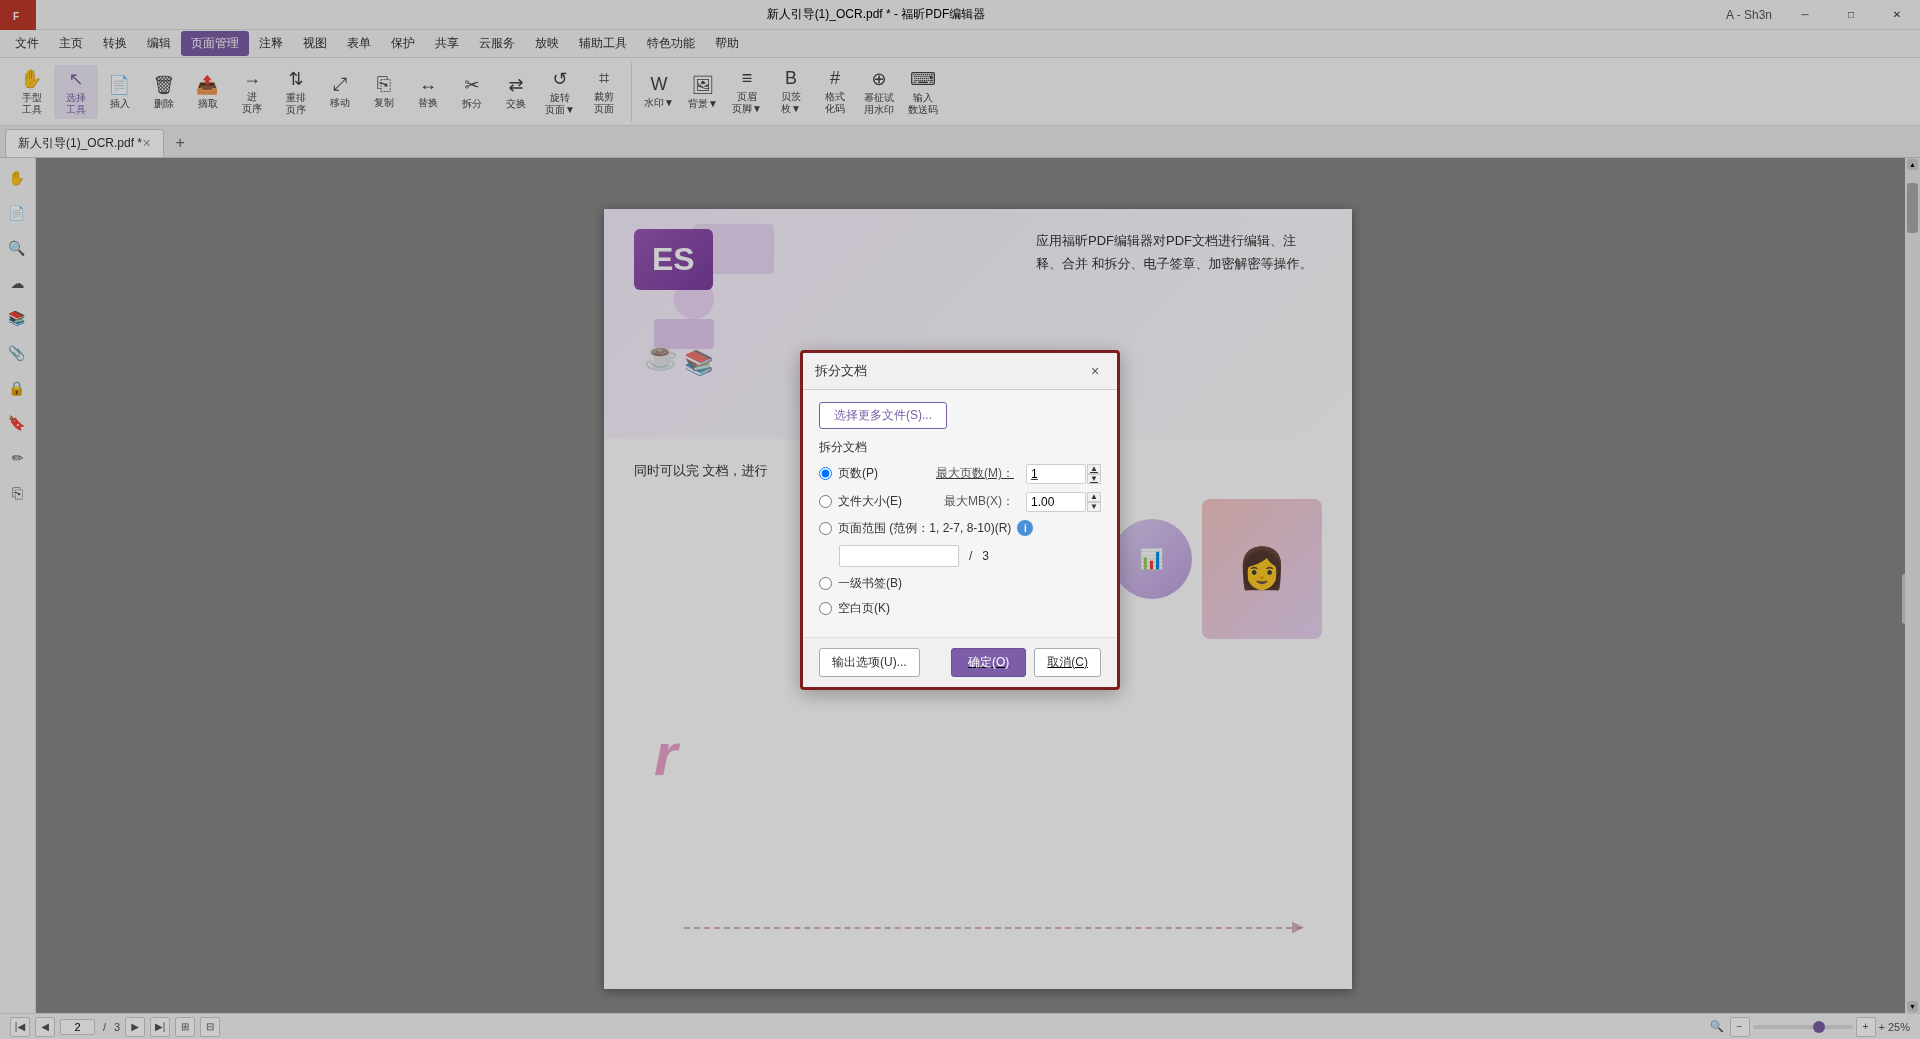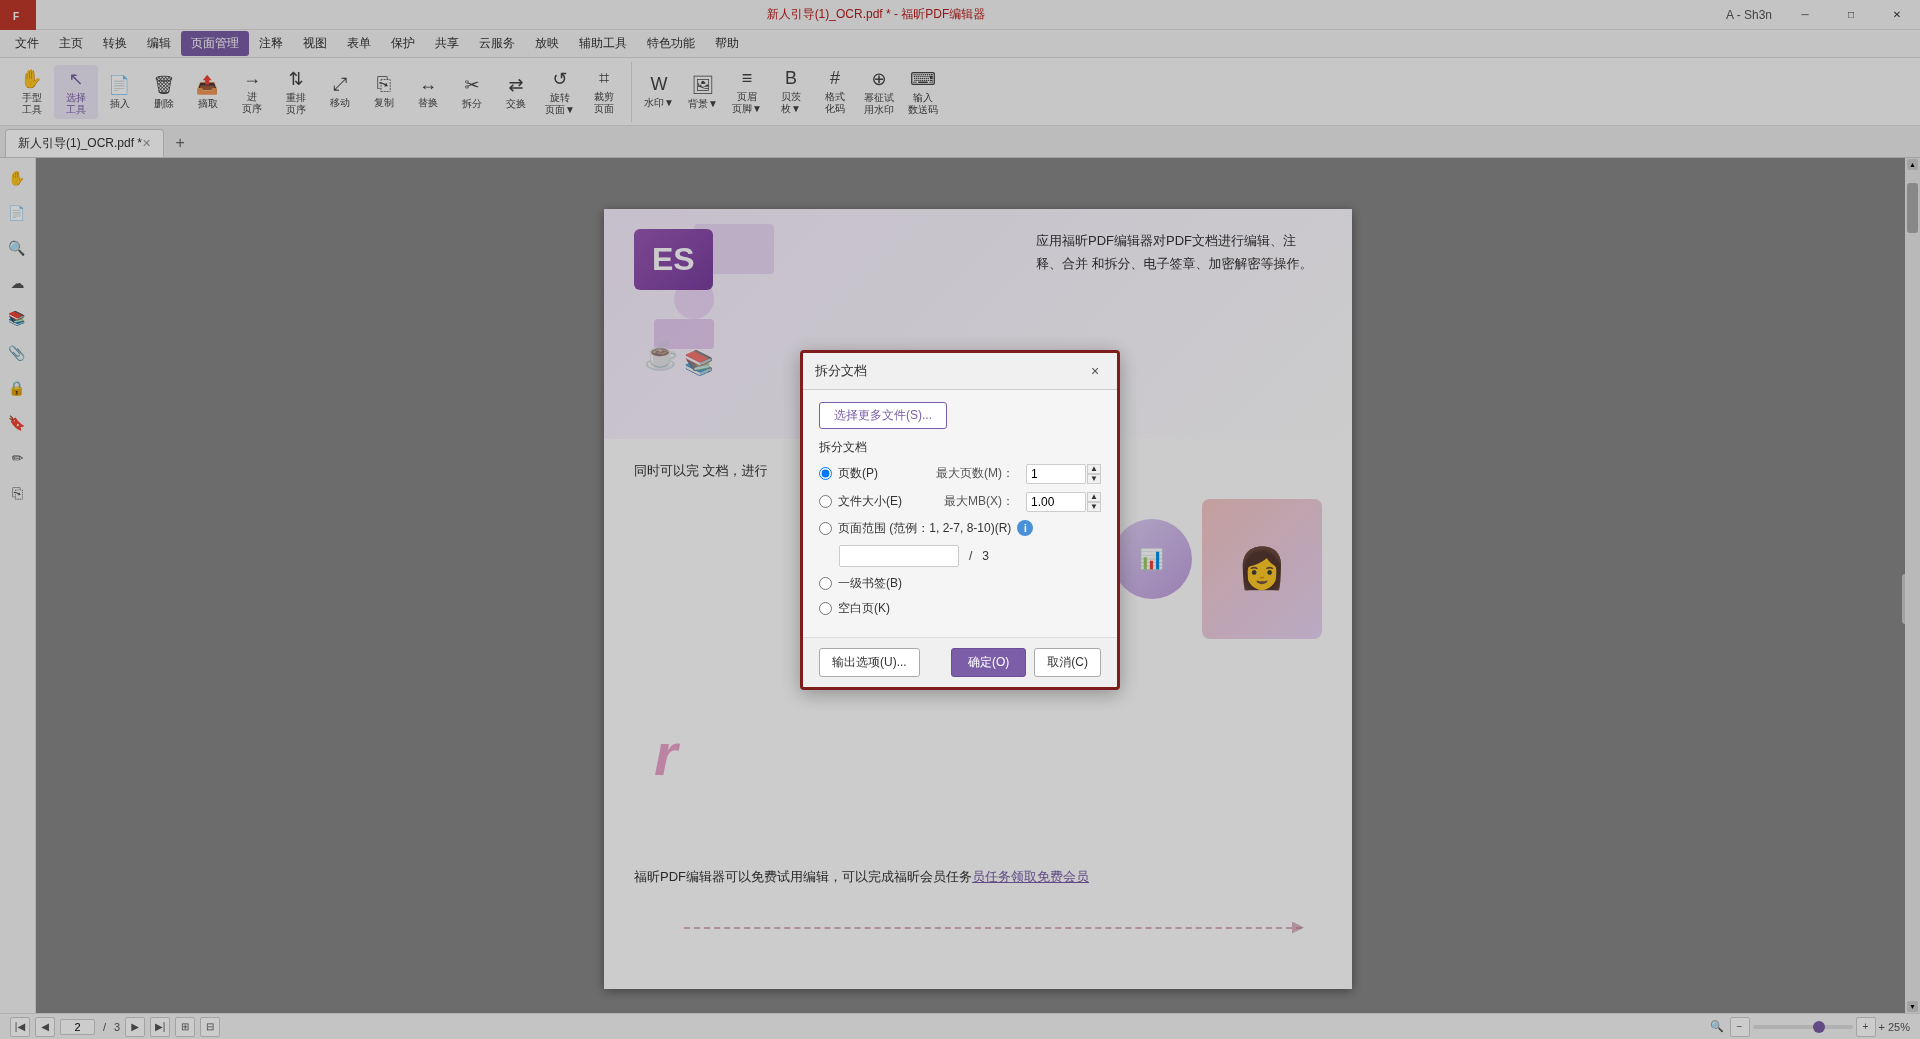--- a/index.html
+++ b/index.html
@@ -6,21 +6,21 @@
     body { font-family: 'Microsoft YaHei', Arial, sans-serif; font-size: 12px; background: #f0f0f0; width: 1920px; height: 1039px; overflow: hidden; position: relative; }
 
     
     #title-bar {
       width: 100%; height: 30px; background: #f5f5f5;
       display: flex; align-items: center; justify-content: space-between;
       border-bottom: 1px solid #ddd; position: relative; z-index: 100;
     }
     #title-bar .app-icon { width: 36px; height: 30px; background: #c0392b; display: flex; align-items: center; justify-content: center; }
     #title-bar .app-icon svg { width: 20px; height: 20px; }
-    #title-bar .title-text { flex: 1; text-align: center; font-size: 12px; color: #b91c1c; }
+    #title-bar .title-text { flex: 1; text-align: center; font-size: 12px; color: #000000; }
     #title-bar .win-controls { display: flex; }
     #title-bar .win-btn { width: 46px; height: 30px; display: flex; align-items: center; justify-content: center; font-size: 10px; cursor: pointer; color: #333; }
     #title-bar .user-area { display: flex; align-items: center; padding: 0 10px; font-size: 12px; color: #555; }
 
     
     #menu-bar {
       width: 100%; height: 28px; background: #f5f5f5;
       display: flex; align-items: center;
       border-bottom: 1px solid #ddd; padding: 0 5px;
     }
@@ -101,21 +101,21 @@
     .spin-btns { display: flex; flex-direction: column; margin-left: 1px; }
     .spin-btn { width: 14px; height: 10px; border: 1px solid #ccc; background: #f0f0f0; display: flex; align-items: center; justify-content: center; font-size: 8px; cursor: pointer; line-height: 1; }
 
     .page-range-row { display: flex; align-items: center; margin-left: 20px; margin-bottom: 8px; gap: 6px; font-size: 12px; }
     .page-range-input { width: 120px; border: 1px solid #ccc; padding: 3px 5px; font-size: 12px; border-radius: 2px; }
     .info-icon { width: 16px; height: 16px; border-radius: 50%; background: #4a90d9; color: white; font-size: 10px; display: flex; align-items: center; justify-content: center; cursor: pointer; font-weight: bold; }
 
     .page-count-text { font-size: 12px; color: #333; }
     .page-slash { font-size: 12px; color: #333; margin: 0 4px; }
 
-    #dialog-footer { padding: 10px 16px; display: flex; align-items: center; justify-content: space-between; border-top: 1px solid #ddd; background: #f0f0f0; border-radius: 0 0 4px 4px; }
+    #dialog-footer { padding: 10px 16px; display: flex; align-items: center; justify-content: space-between; border-top: 1px solid #ddd; background: #f0f0f0; border-radius: 0 0 4px 4px; text-decoration: underline; }
     .footer-left {}
     .footer-right { display: flex; gap: 8px; }
     .btn-output { background: #fff; border: 1px solid #aaa; padding: 5px 12px; font-size: 12px; border-radius: 3px; cursor: pointer; color: #333; }
     .btn-ok { background: #7b5ea7; border: 1px solid #6a4f96; padding: 5px 16px; font-size: 12px; border-radius: 3px; cursor: pointer; color: white; }
     .btn-cancel { background: #fff; border: 1px solid #aaa; padding: 5px 12px; font-size: 12px; border-radius: 3px; cursor: pointer; color: #333; }
     .nav-btn { width: 20px; height: 20px; border: 1px solid #ccc; background: #fff; border-radius: 2px; cursor: pointer; display: flex; align-items: center; justify-content: center; font-size: 10px; }
     .page-input { width: 35px; text-align: center; border: 1px solid #ccc; padding: 1px 3px; font-size: 11px; border-radius: 2px; }
   </style>
 </head>
 <body>
@@ -302,23 +302,20 @@
       </div>
 
       <div style="position:absolute; top:290px; right:30px; width:120px; height:140px; background: linear-gradient(135deg, #f5c6c6, #e8d5f5); border-radius:8px; display:flex; align-items:center; justify-content:center; font-size:40px;">👩</div>
 
       <div style="position:absolute; top:310px; right:160px; width:80px; height:80px; background:linear-gradient(135deg, #e0d0f5, #c0a0e0); border-radius:50%; display:flex; align-items:center; justify-content:center; font-size:20px;">📊</div>
 
       <div style="position:absolute; bottom:200px; left:50px; font-size:60px; font-weight:bold; color:#e88ec0; opacity:0.8; font-style:italic;">
         r
       </div>
 
-      <div style="position:absolute; bottom:100px; left:30px; right:30px; font-size:13px; color:#333; line-height:1.8;">
-        福昕PDF编辑器可以免费试用编辑，可以完成福昕会员任务<span style="color:#7b5ea7; text-decoration:underline; cursor:pointer;">员任务领取免费会员</span>
-      </div>
 
       <div style="position:absolute; bottom:60px; left:80px; right:50px; height:2px; border-top: 2px dashed #c080a0; opacity:0.6;"></div>
       <div style="position:absolute; bottom:55px; right:48px; width:12px; height:12px; background:#c080a0; clip-path: polygon(0 0, 100% 50%, 0 100%); opacity:0.6;"></div>
 
     </div>
 
     <div style="position:absolute; right:4px; top:50%; transform:translateY(-50%); width:14px; height:50px; background:#ccc; border-radius:3px; display:flex; align-items:center; justify-content:center; cursor:pointer; font-size:10px; color:#666;">▶</div>
   </div>
 
   <div style="position:absolute; right:0; top:0; width:15px; height:855px; background:#e8e8e8; display:flex; flex-direction:column; align-items:center;">
@@ -368,21 +365,21 @@
 
       <div>
         <button class="select-files-btn">选择更多文件(S)...</button>
       </div>
 
       <div class="dialog-section-title">拆分文档</div>
 
       <div class="radio-row">
         <input type="radio" name="split-opt" id="byPages" checked="" style="">
         <label for="byPages">页数(P)</label>
-        <div style="margin-left:auto; display:flex; align-items:center; gap:4px;">
+        <div style="margin-left:auto; display:flex; align-items:center; gap:4px;text-decoration:underline;">
           <span class="param-label">最大页数(M)：</span>
           <div class="param-input-group">
             <input class="param-input" type="text" value="1" style="">
             <div class="spin-btns">
               <div class="spin-btn">▲</div>
               <div class="spin-btn">▼</div>
             </div>
           </div>
         </div>
       </div>

